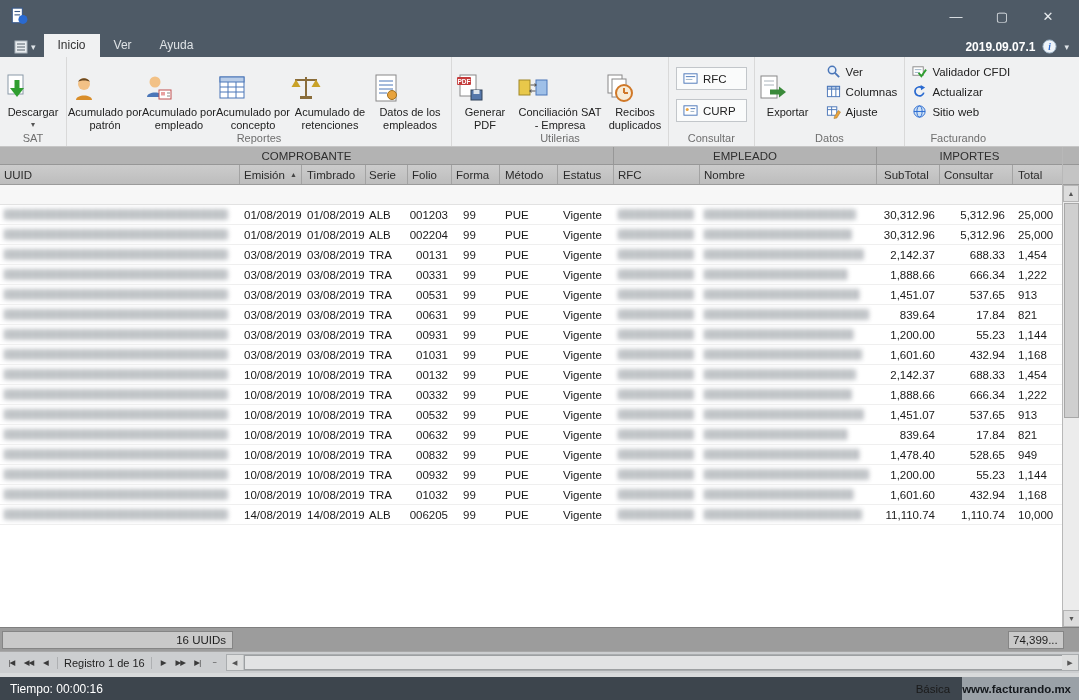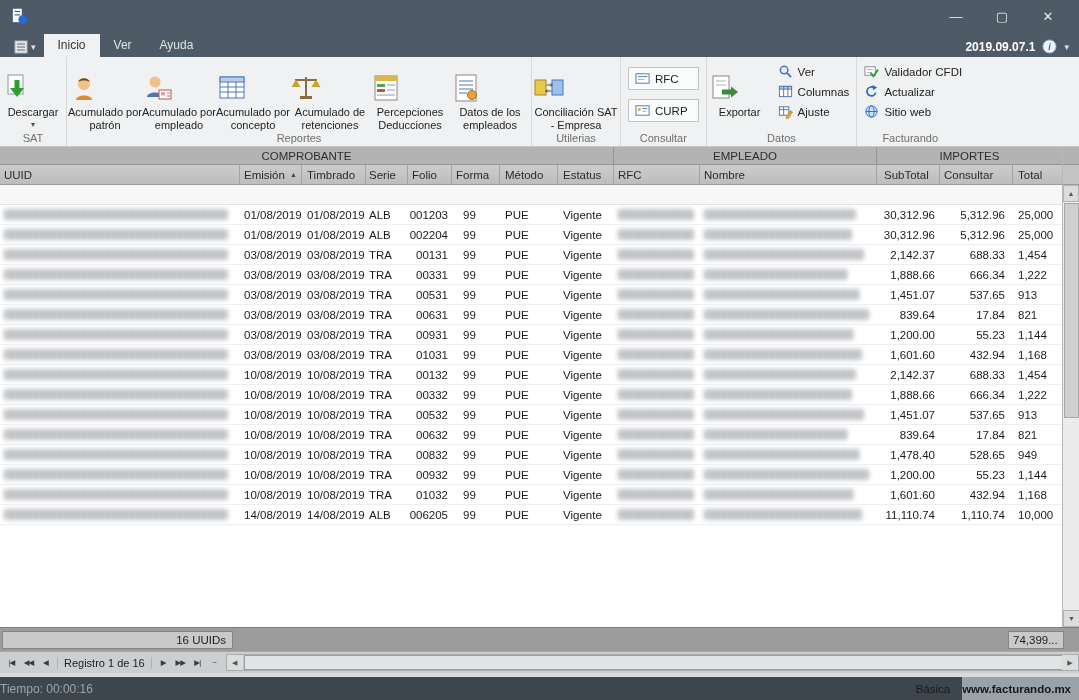--- a/index.html
+++ b/index.html
@@ -81,21 +81,21 @@
   .vcr { display:flex; align-items:center; gap:2px; padding-left:4px; }
   .vcrbtn { min-width:15px; height:15px; display:flex; align-items:center; justify-content:center; font-size:7.5px; color:#3a3a3a; letter-spacing:-1px; }
   .vcrlabel { font-size:11px; color:#222; padding:0 6px; border-left:1px solid #aeb0b2; border-right:1px solid #aeb0b2; margin:0 2px; white-space:nowrap; }
   .hscroll { flex:1; height:17px; margin-left:4px; position:relative; background:#c3c6c8; border:1px solid #aaadaf; display:flex; }
   .hbtn { width:16px; height:15px; display:flex; align-items:center; justify-content:center; font-size:7px; color:#555; background:#dcdddd; }
   .hthumb { position:absolute; left:17px; top:0; height:15px; width:823px; background:#e2e3e4; border:1px solid #9da0a2; }
   .hbtn.right { position:absolute; right:0; top:0; }
   .gapline { position:absolute; top:673px; left:0; width:1079px; height:4px; background:#d8dadb; }
   
   .statusbar { position:absolute; top:677px; left:0; width:1079px; height:23px; background:#3d454d; display:flex; align-items:center; }
-  .status-left { color:#a3a3a3; font-size:12px; }
+  .status-left { color:#ffffff; font-size:12px; padding-left:10px; }
   .status-right { position:absolute; right:0; top:0; height:23px; width:117px; background:#9aa1a7; display:flex; align-items:center; justify-content:flex-end; gap:12px; padding-right:8px; }
   .status-right .edition { font-size:11.5px; color:#1a1a1a; }
   .status-right .site { font-size:11.5px; font-weight:bold; color:#14181c; white-space:nowrap; }
 </style>
 </head>
 <body>
 
 <div class="titlebar">
   <svg class="appicon" viewBox="0 0 16 16">
     <rect x="2" y="1" width="9" height="13" fill="#fff" stroke="#3a5a8a"></rect>
@@ -187,58 +187,66 @@
           <line x1="16" y1="5" x2="16" y2="24" stroke="#8a6d3b" stroke-width="2"></line>
           <line x1="5" y1="8" x2="27" y2="8" stroke="#8a6d3b" stroke-width="2"></line>
           <path d="M1.5 15h9L6 7.5z" fill="#c9a227"></path>
             <path d="M21.5 15h9L26 7.5z" fill="#c9a227"></path>
           <rect x="10" y="24" width="12" height="3" fill="#8a6d3b"></rect>
         </svg>
         <span>Acumulado de retenciones</span>
       </div>
       <div class="bigbtn w80">
         <svg viewBox="0 0 32 32">
-          <rect x="5" y="4" width="22" height="24" fill="#fff" stroke="#888"></rect>
-          <rect x="5" y="4" width="22" height="5" fill="#d8b84a"></rect>
-          <rect x="7" y="12" width="8" height="3" fill="#5aa05a"></rect>
-          <rect x="7" y="17" width="8" height="3" fill="#c05050"></rect>
-          <line x1="17" y1="13" x2="25" y2="13" stroke="#999"></line>
-            <line x1="17" y1="18" x2="25" y2="18" stroke="#999"></line>
-            <line x1="7" y1="23" x2="25" y2="23" stroke="#999"></line>
-        </svg>
-        <span>Percepciones Deducciones</span>
-      </div>
-      <div class="bigbtn w80">
-        <svg viewBox="0 0 32 32">
           <rect x="6" y="3" width="20" height="26" fill="#fff" stroke="#888"></rect>
           <line x1="9" y1="9" x2="23" y2="9" stroke="#4a76b8"></line>
             <line x1="9" y1="13" x2="23" y2="13" stroke="#4a76b8"></line>
           <line x1="9" y1="17" x2="23" y2="17" stroke="#4a76b8"></line>
             <line x1="9" y1="21" x2="17" y2="21" stroke="#4a76b8"></line>
           <circle cx="22" cy="23" r="4.5" fill="#e8a33d" stroke="#a07020"></circle>
         </svg>
         <span>Datos de los empleados</span>
       </div>
     </div>
     <div class="rgroup-caption">Reportes</div>
   </div>
 
   <div class="rgroup">
     <div class="rgroup-body">
+      <div class="bigbtn w64">
+        <svg viewBox="0 0 32 32">
+          <rect x="7" y="3" width="16" height="21" fill="#fff" stroke="#888"></rect>
+          <rect x="4" y="5" width="14" height="8" rx="1" fill="#c43b3b"></rect>
+          <text x="11" y="11.5" font-size="6.5" fill="#fff" text-anchor="middle" font-weight="bold">PDF</text>
+          <rect x="18" y="18" width="11" height="10" fill="#5577aa" stroke="#33445a"></rect>
+          <rect x="20.5" y="18" width="6" height="4" fill="#dde4ec"></rect>
+        </svg>
+        <span>Generar PDF</span>
+      </div>
       <div class="bigbtn w86">
         <svg viewBox="0 0 32 32">
           <rect x="2" y="8" width="11" height="15" fill="#e8c84a" stroke="#a08828"></rect>
           <rect x="19" y="8" width="11" height="15" fill="#9fc0e8" stroke="#4a76b8"></rect>
           <polygon points="13.5,12 17.5,12 17.5,10 13.5,10 15.5,8" fill="none"></polygon>
           <path d="M13.5 13h4" stroke="#555"></path>
             <polygon points="17.5,11 20,13 17.5,15" fill="#555"></polygon>
           <path d="M14.5 19h4" stroke="#555"></path>
             <polygon points="14.5,17 12,19 14.5,21" fill="#555"></polygon>
         </svg>
         <span>Conciliación SAT - Empresa</span>
+      </div>
+      <div class="bigbtn w64">
+        <svg viewBox="0 0 32 32">
+          <rect x="5" y="3" width="14" height="18" fill="#fff" stroke="#888"></rect>
+          <rect x="9" y="7" width="14" height="18" fill="#fff" stroke="#888"></rect>
+          <circle cx="21" cy="21" r="8" fill="#f7ecd7" stroke="#d07828" stroke-width="2"></circle>
+          <line x1="21" y1="21" x2="21" y2="16" stroke="#d07828" stroke-width="2"></line>
+          <line x1="21" y1="21" x2="25" y2="21" stroke="#d07828" stroke-width="2"></line>
+        </svg>
+        <span>Recibos duplicados</span>
       </div>
     </div>
     <div class="rgroup-caption">Utilerias</div>
   </div>
 
   <div class="rgroup">
     <div class="rgroup-body">
       <div class="smallcol" style="gap:9px; padding-top:10px;">
         <div class="smallbtn boxed">
           <svg viewBox="0 0 16 16">

